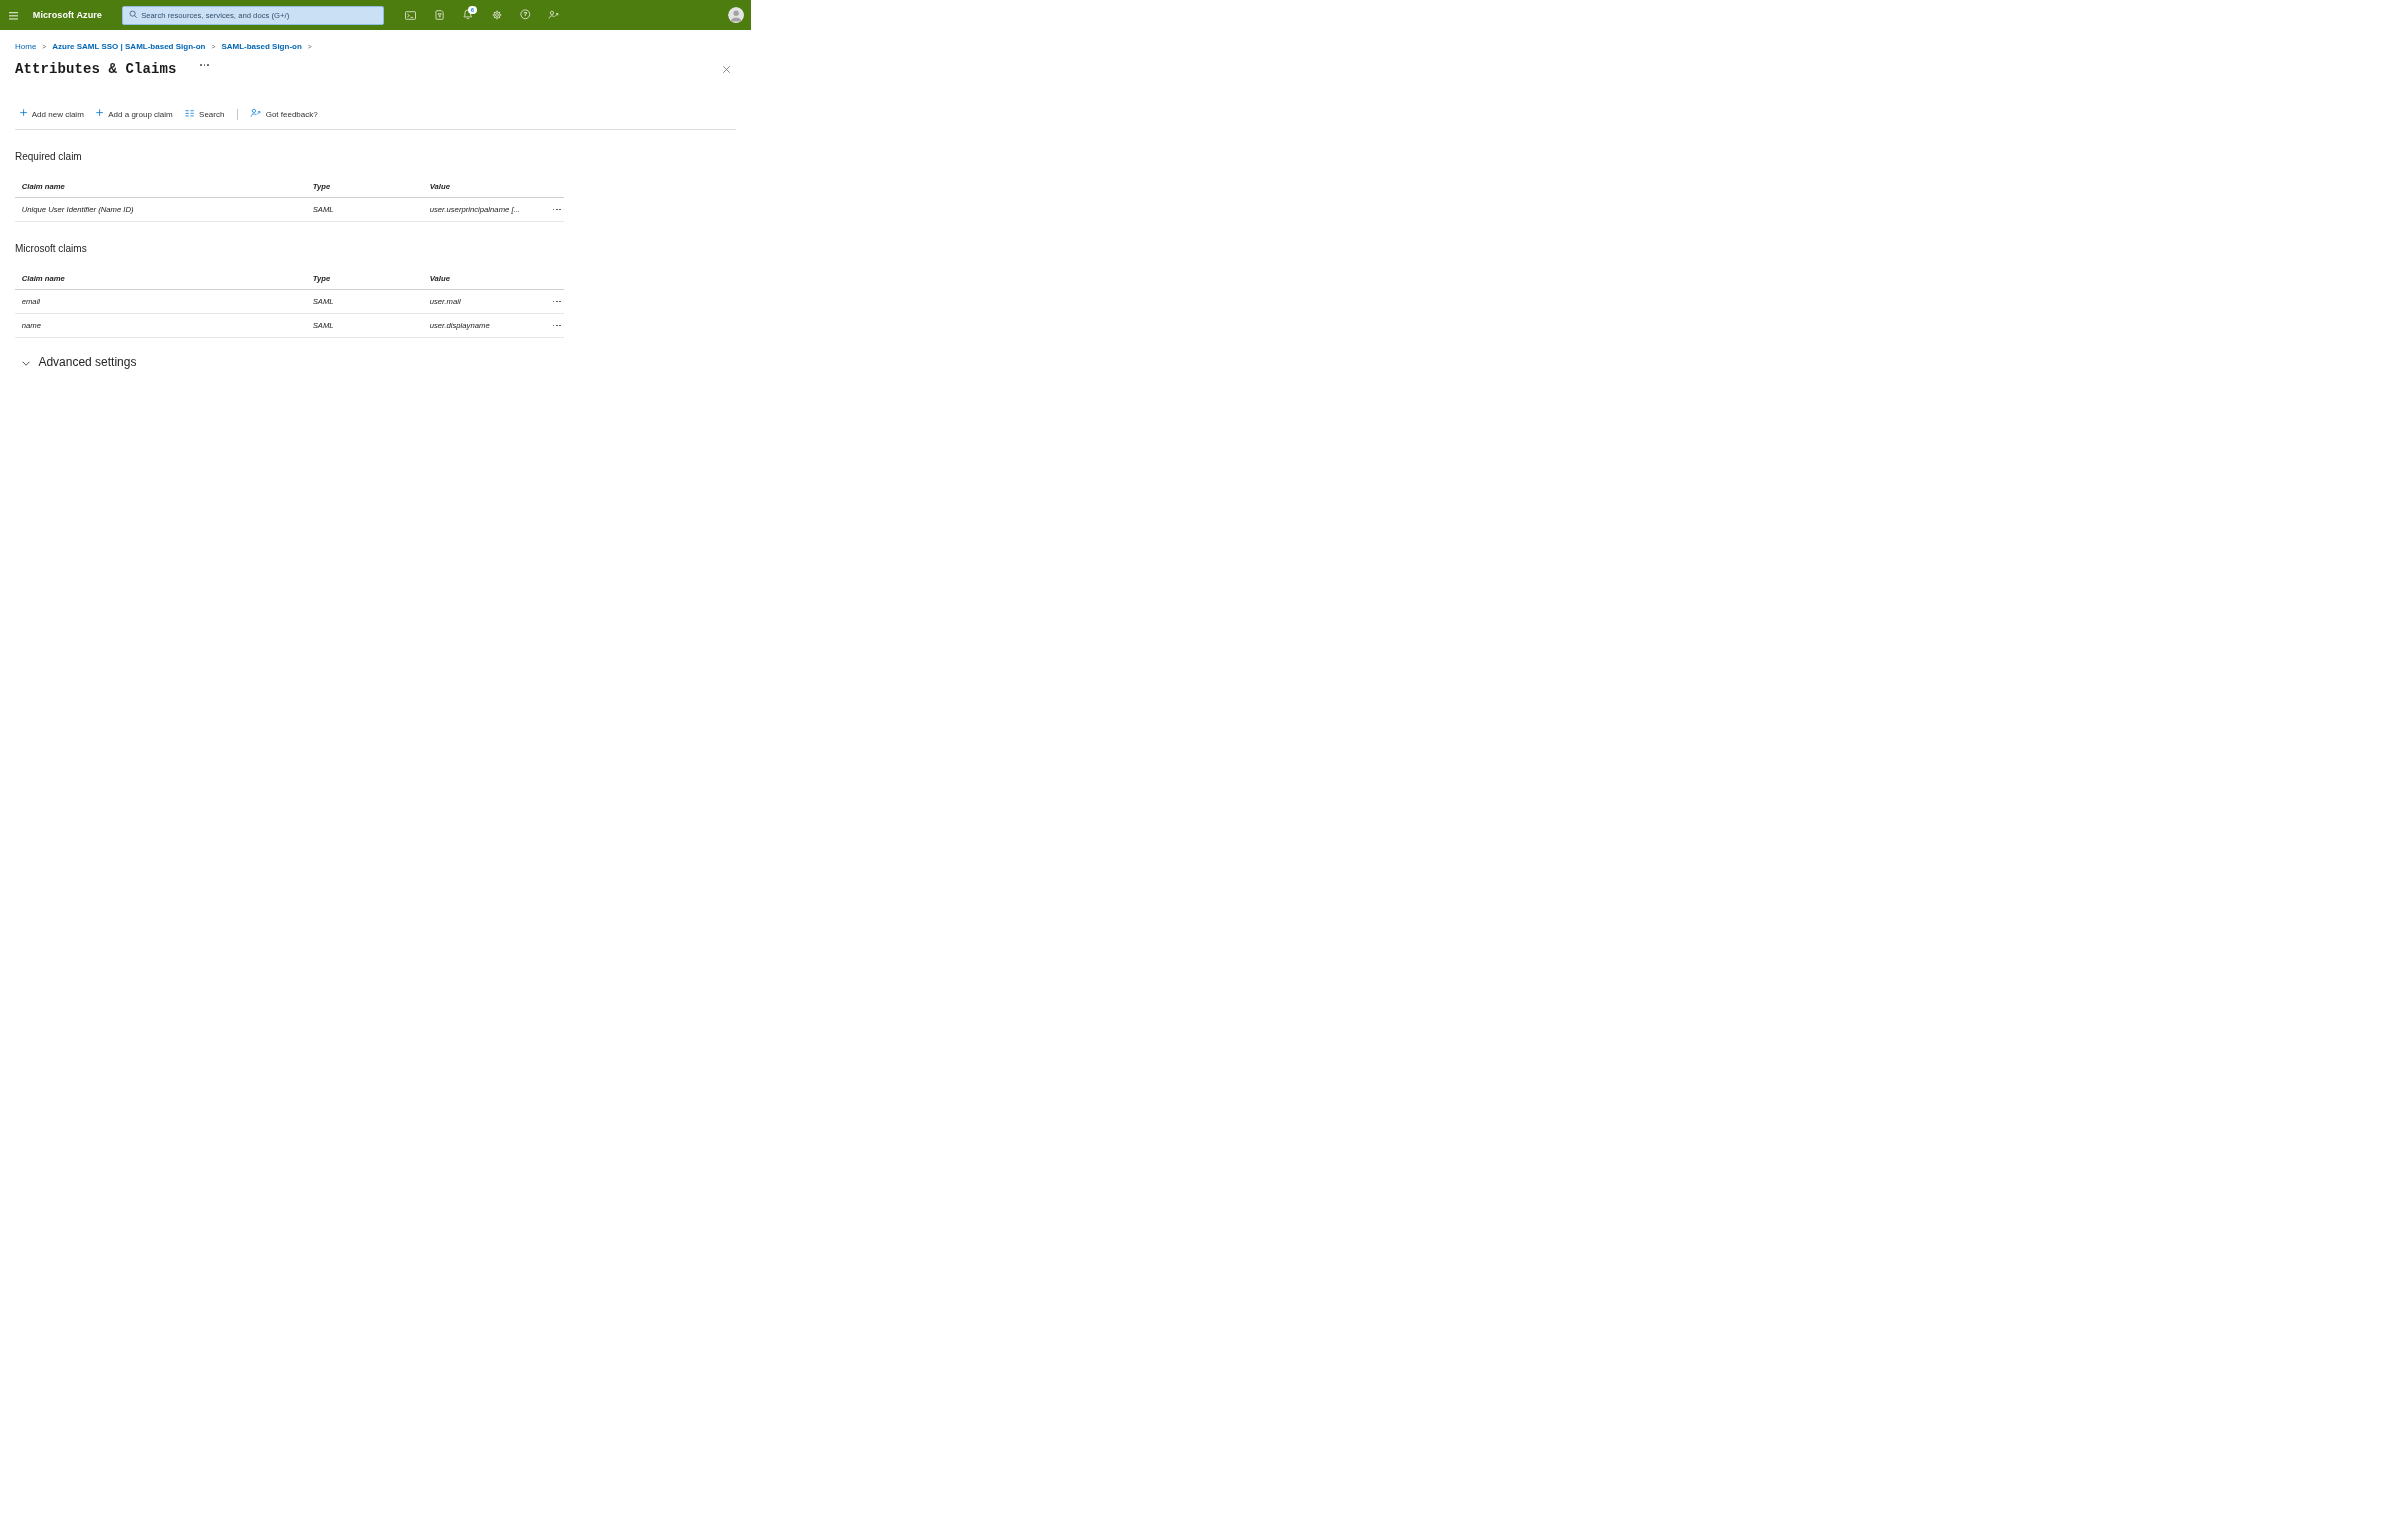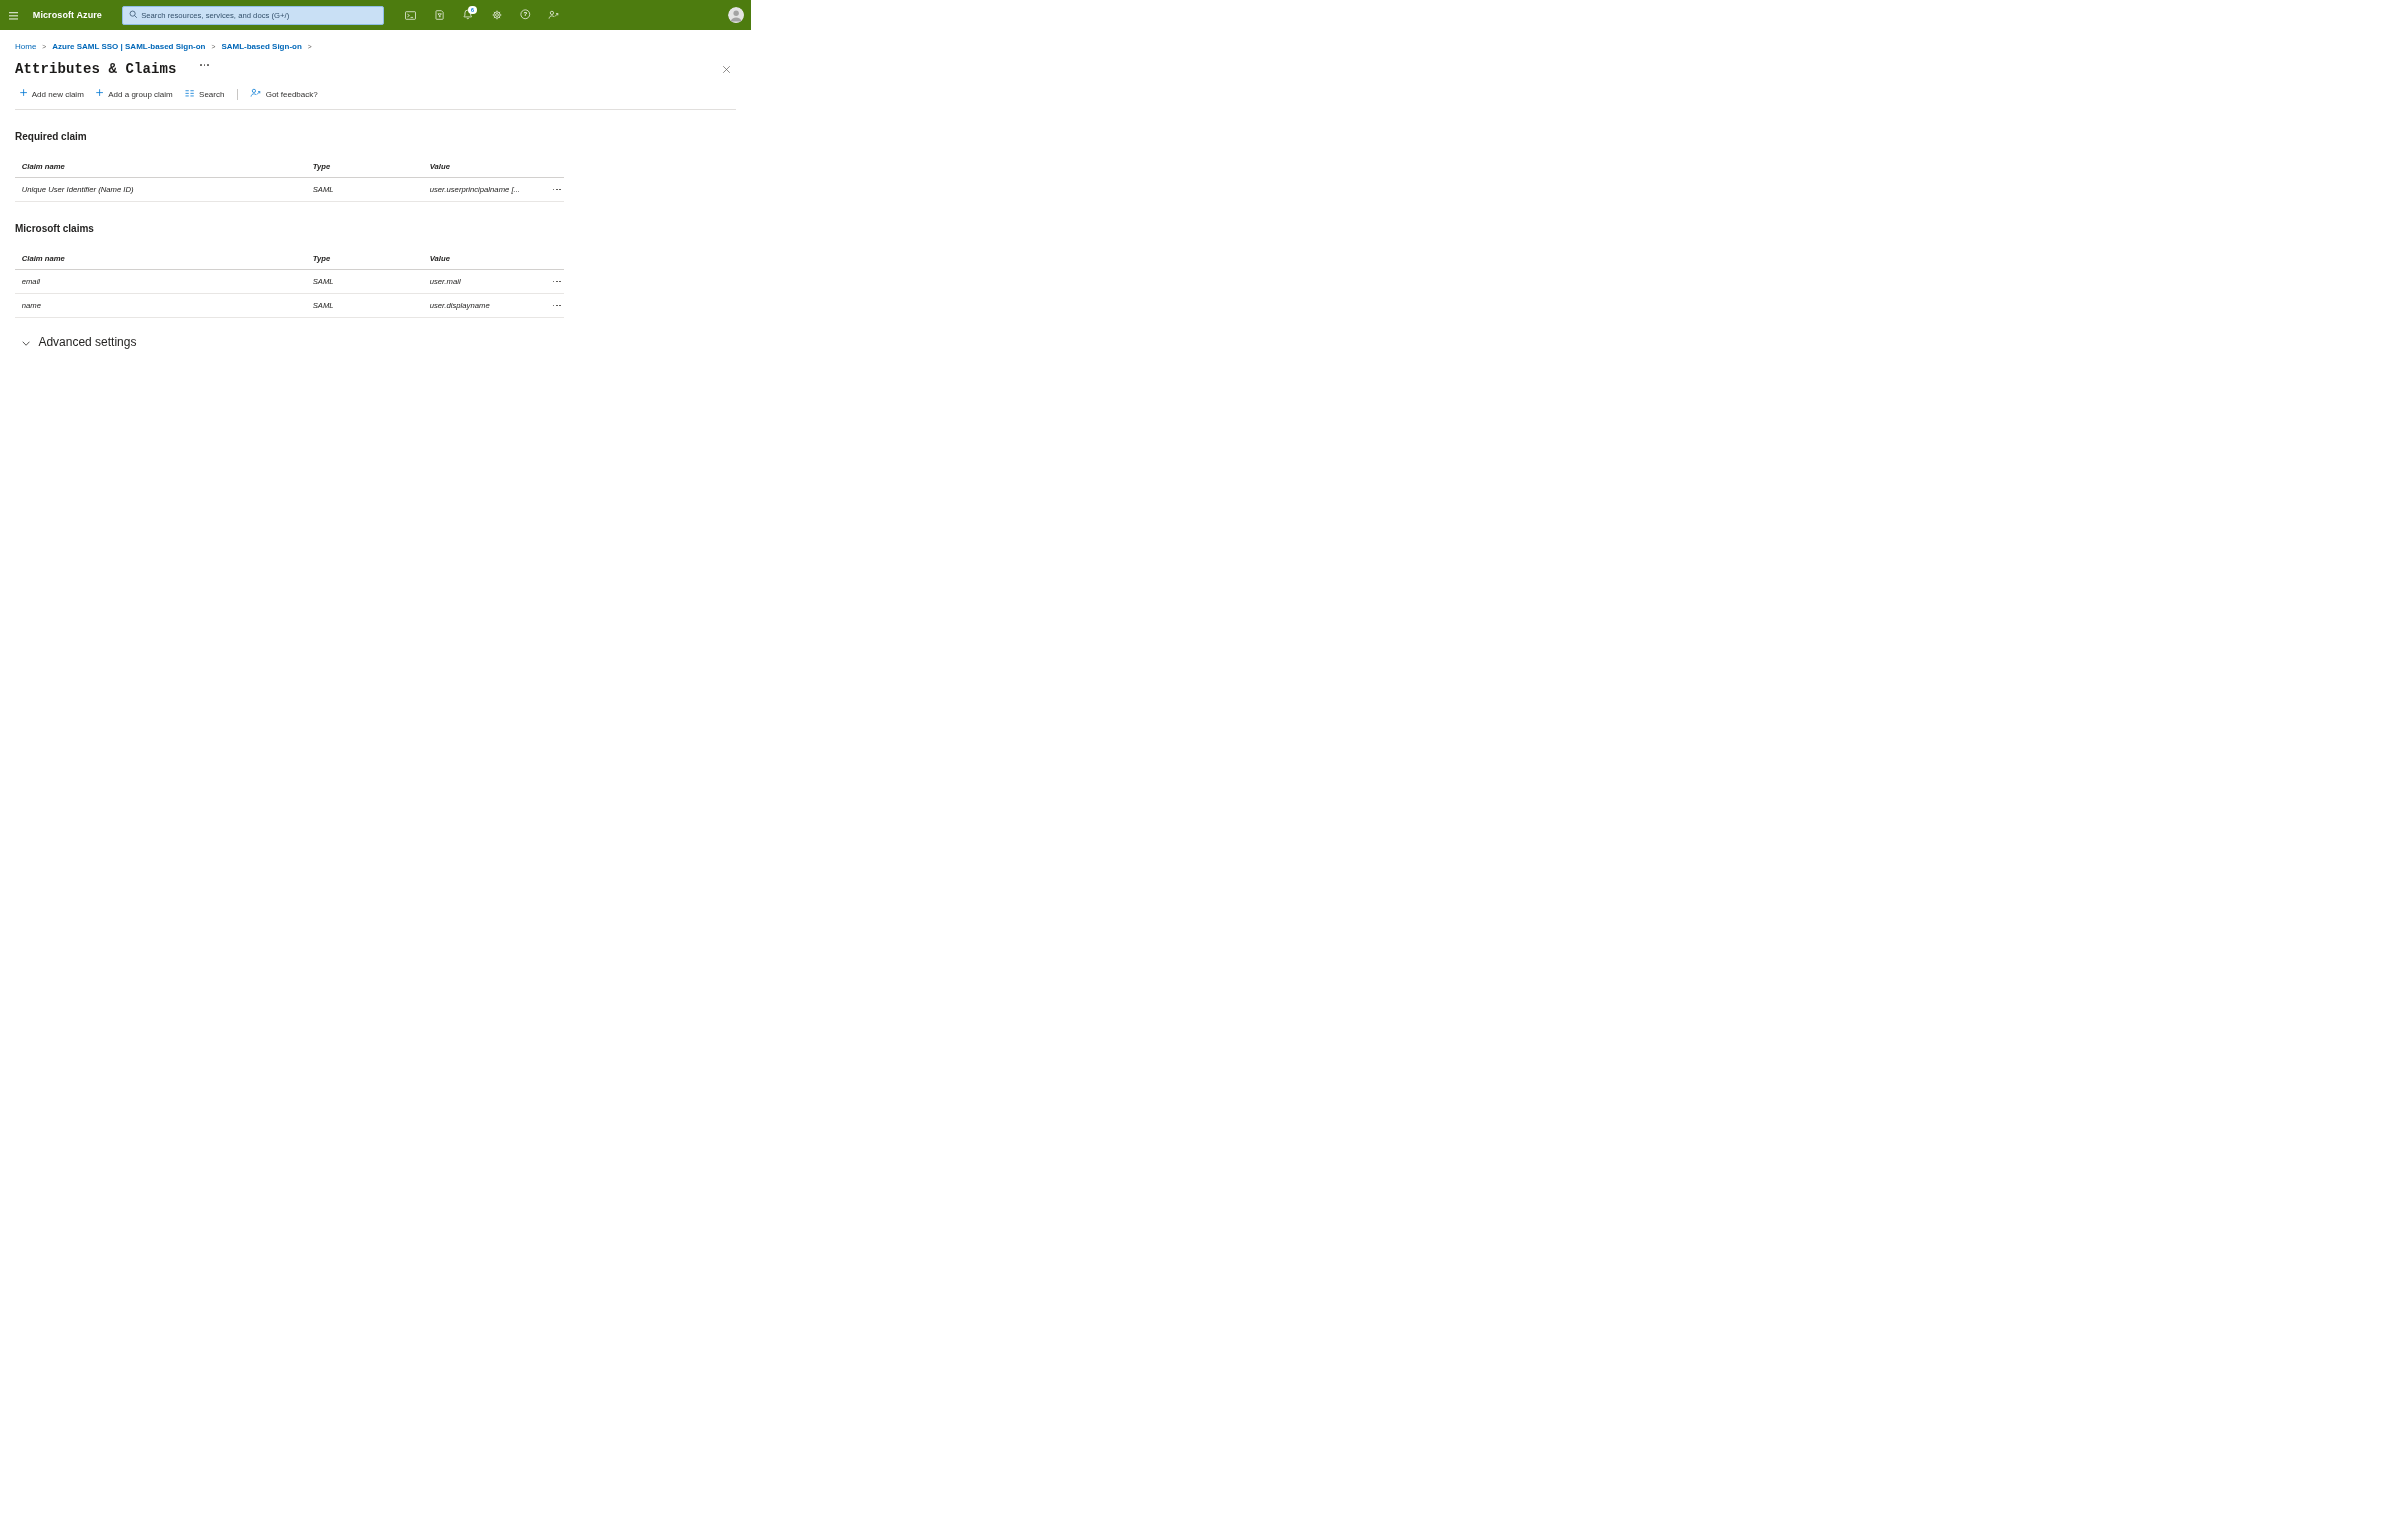--- a/index.html
+++ b/index.html
@@ -51,31 +51,31 @@
 
   
   .title-row { padding:9.6px 17.3px 0 15px; display:flex; align-items:flex-start;font-family:Liberation Mono, monospace; }
   .page-title { font-size:14px; font-weight:700; color:#1b1a19; letter-spacing:0.1px; }
   .dots { display:flex; gap:1.7px; align-items:center; }
   .dots i { width:1.7px; height:1.7px; border-radius:50%; background:currentColor; display:block; }
   .title-more { color:#605e5c; margin-left:20px; padding:3.8px; }
   .close-btn { margin-left:auto; padding:2.9px; display:flex; }
 
   
-  .toolbar { margin:4px 15px 0; display:flex; align-items:center; gap:2.9px; }
+  .toolbar { margin:24px 15px 0; display:flex; align-items:center; gap:2.9px; }
   .tb-btn {
     display:flex; align-items:center; gap:4.8px;
     font-size:8px; color:#323130; padding:2.9px 4.8px; border-radius:1px;
   }
   .tb-divider { width:0.5px; height:11px; background:#c8c6c4; margin:0 4.8px; }
   .toolbar-rule { margin:6.2px 15px 0; border-bottom:0.5px solid #e1dfdd; }
 
   
   .section { margin:0 15px; width:549px; }
-  .section-title { margin-top:21px; font-size:10px; font-weight:700; color:#252423; }
+  .section-title { margin-top:21px; font-size:10px; font-weight:400; color:#252423; }
   .tbl { margin-top:14px;font-style:italic; }
   .tbl-header, .tbl-row {
     display:grid; grid-template-columns:291px 117px 1fr 27px;
     align-items:center; padding-left:6.7px;
   }
   .tbl-header { height:22px; border-bottom:0.5px solid #d2d0ce; font-weight:700; font-size:7.7px; color:#252423; }
   .tbl-row { height:24px; border-bottom:0.5px solid #e8e6e4; font-size:7.7px; color:#252423; }
   .cell-value { white-space:nowrap; overflow:hidden; text-overflow:ellipsis; padding-right:3.8px; }
   .row-more { color:#484644; justify-self:end; padding:4.8px 2.9px; }
 

